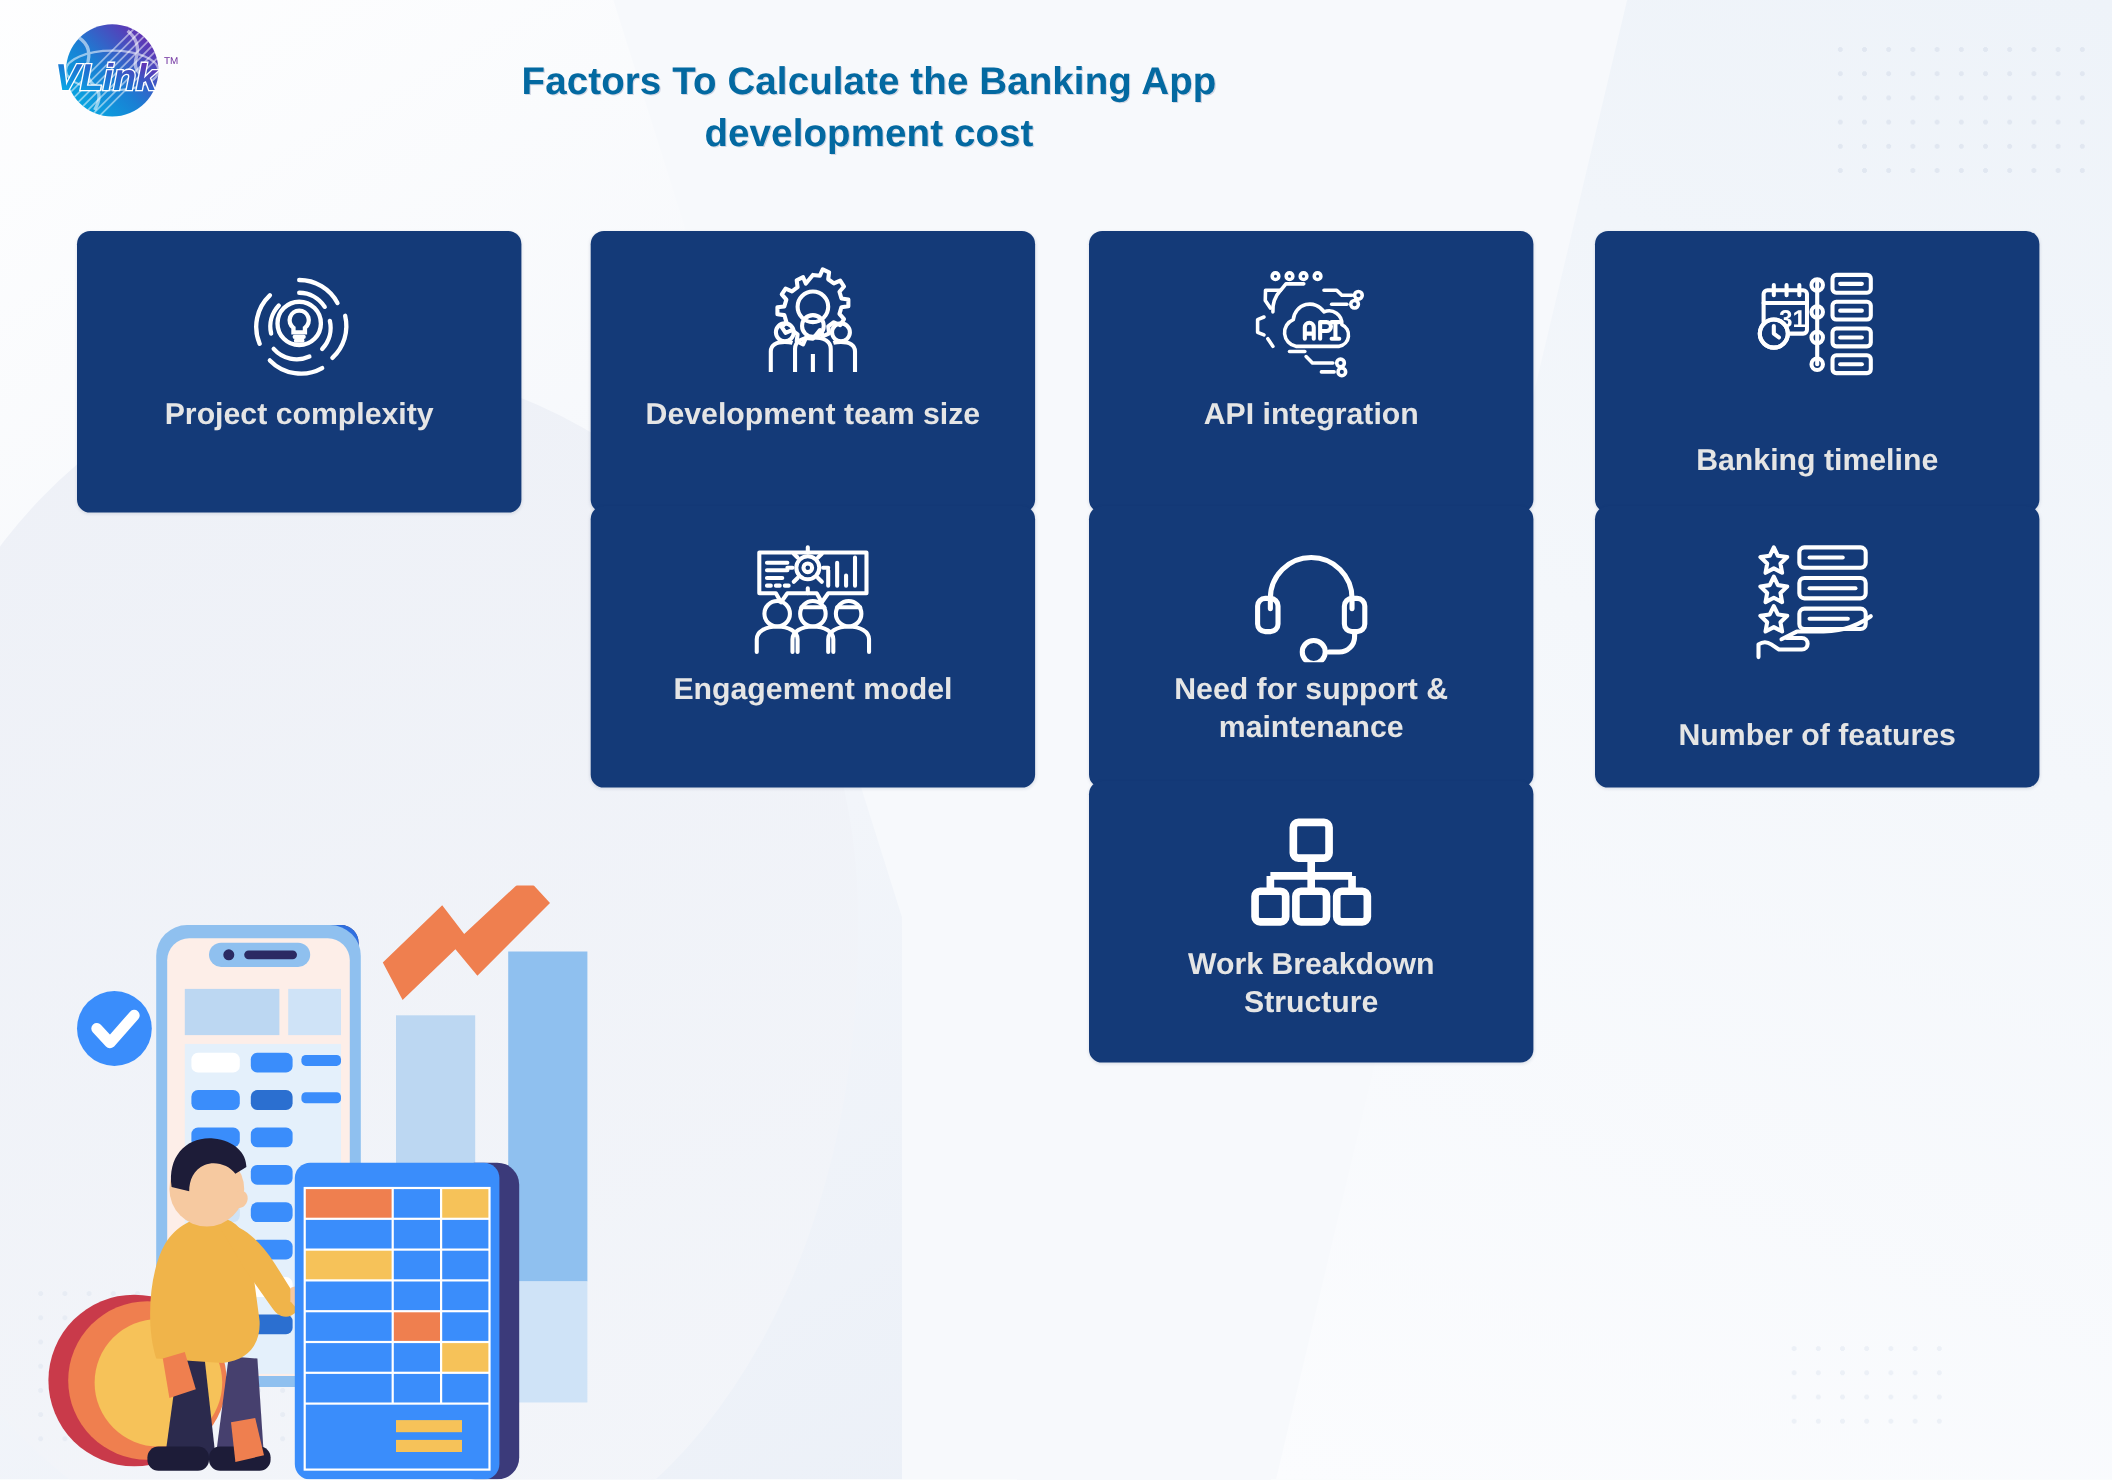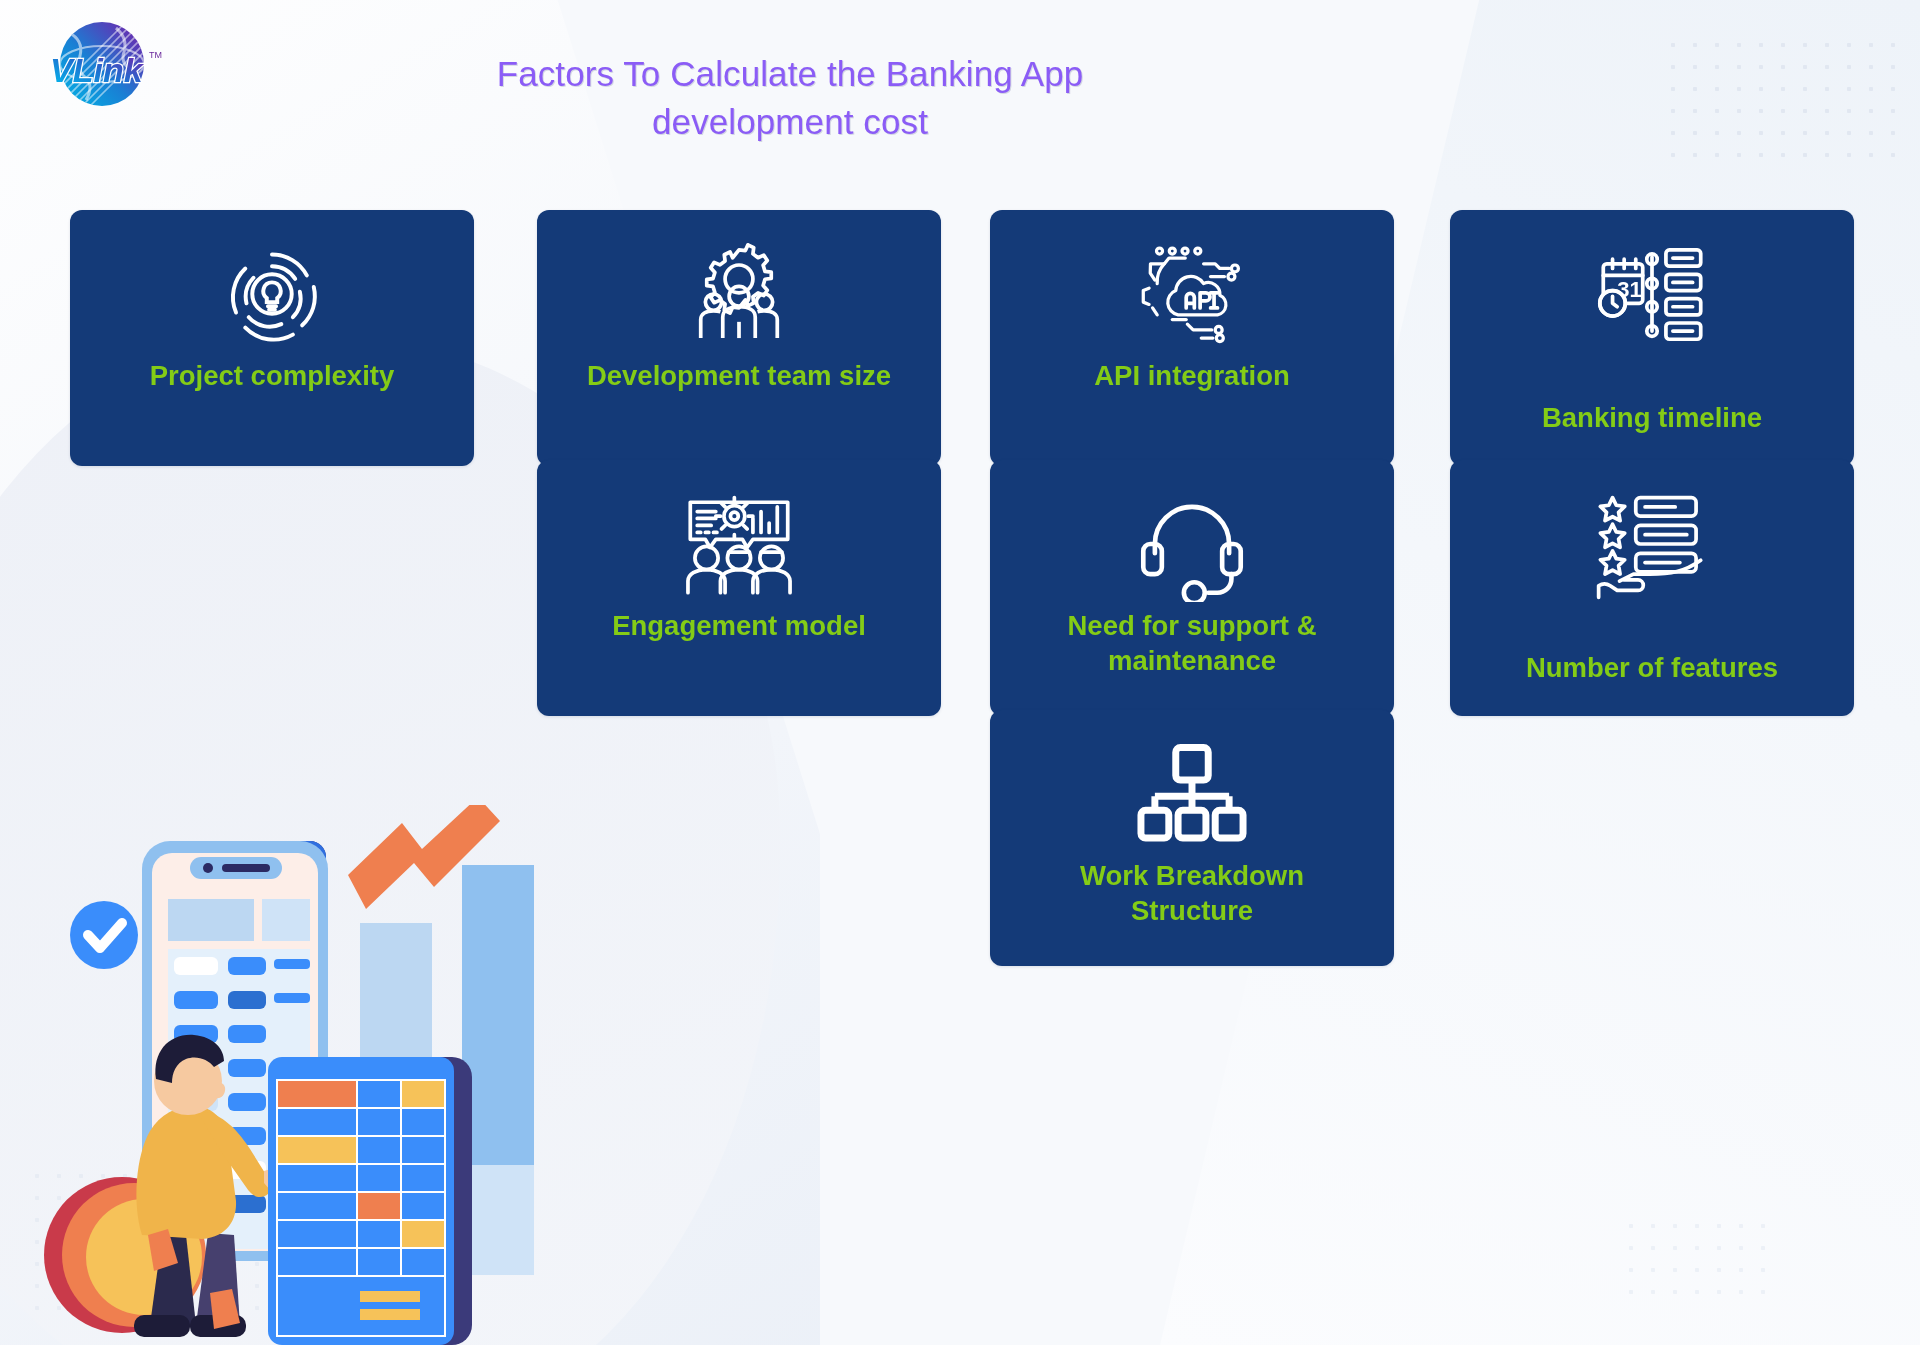--- a/index.html
+++ b/index.html
@@ -40,22 +40,22 @@
   .dg1{ right:18px; top:34px; width:240px; height:130px;}
   .dg2{ left:26px; bottom:20px; width:300px; height:160px; opacity:.55;}
   .dg3{ right:140px; bottom:40px; width:160px; height:90px; opacity:.5;}
 
   
   .logo{ position:absolute; left:36px; top:12px; width:132px; height:108px; }
   
   .title{
     position:absolute; left:430px; top:50px; width:720px;
     text-align:center;
-    font-size:35px; line-height:1.38; font-weight:normal;
-    color:#8b5cf6;
+    font-size:35px; line-height:1.38; font-weight:bold;
+    color:#0369a1;
     letter-spacing:.1px;
     text-shadow:1px 1px 0 rgba(180,185,205,.55);
   }
   
   .grid{ position:absolute; left:0; top:210px; width:1920px; }
   .row{ position:relative; height:250px; }
   .card{
     position:absolute;
     width:404px;
     background:#143a78;
@@ -66,21 +66,21 @@
     box-shadow:0 1px 3px rgba(20,40,90,.12);
   }
   .card.h1{ height:256px; }
   .card-icon{
     width:116px; height:116px;
     display:flex; align-items:center; justify-content:center;
   }
   .card-icon svg{ width:100%; height:100%; display:block; }
   .card-label{
     margin-top:6px;
-    color:#84cc16;
+    color:#e5e5e5;
     font-size:27.5px;
     font-weight:bold;
     text-align:center;
     line-height:1.28;
     width:340px;
   }
   
   .c1{ left:70px; } .c2{ left:537px; } .c3{ left:990px; } .c4{ left:1450px;gap:42px; }
 
   

